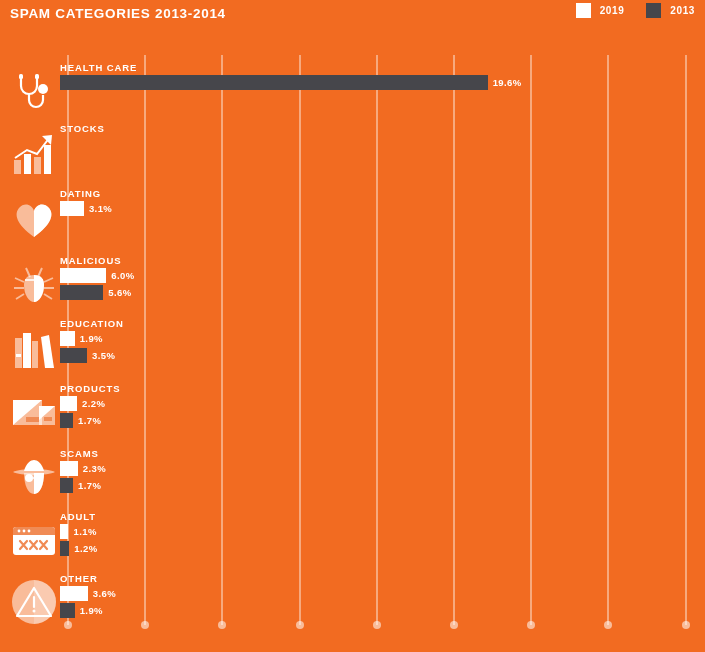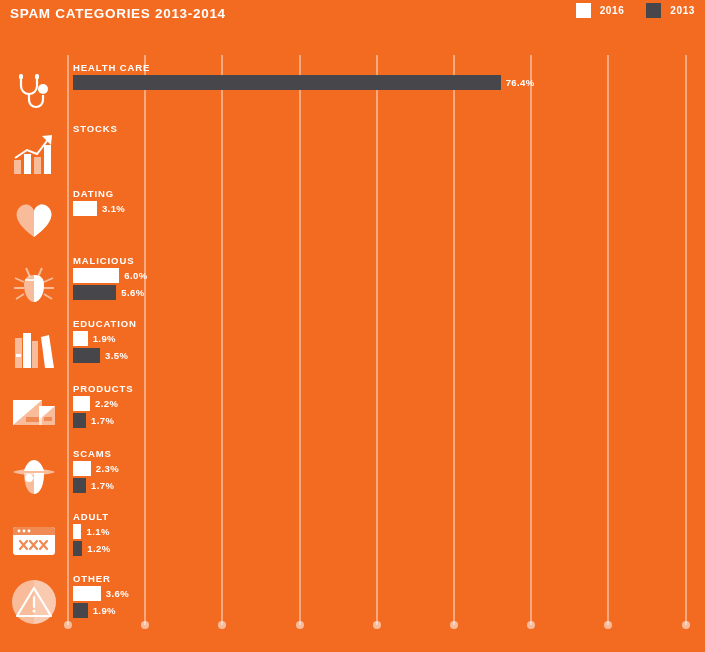--- a/index.html
+++ b/index.html
@@ -93,21 +93,21 @@
   }
   .row-icon {
     position: absolute;
     left: 8px;
     width: 52px;
     height: 52px;
   }
   .row-icon svg { display: block; }
   .row-body {
     position: absolute;
-    left: 73px;
+    left: 60px;
     top: 0;
   }
   .cat-label {
     font-size: 9.5px;
     font-weight: bold;
     letter-spacing: 0.9px;
     color: #FFFFFF;
     line-height: 11px;
     white-space: nowrap;
   }
@@ -133,21 +133,21 @@
   }
 </style>
 </head>
 <body>
 
 <div class="header">
   <div class="chart-title">SPAM CATEGORIES 2013-2014</div>
   <div class="legend">
     <div class="legend-item">
       <span class="legend-swatch sw-2014"></span>
-      <span class="legend-label">2016</span>
+      <span class="legend-label">2019</span>
     </div>
     <div class="legend-item">
       <span class="legend-swatch sw-2013"></span>
       <span class="legend-label">2013</span>
     </div>
   </div>
 </div>
 
 <div class="plot">
   <div class="gridlines" id="gridlines">
@@ -187,21 +187,21 @@
       <rect x="11" y="7" width="4" height="5" rx="1.6" fill="#FFFFFF"></rect>
       <rect x="27" y="7" width="4" height="5" rx="1.6" fill="#FFFFFF"></rect>
       <path d="M21 27v6a7 7 0 0 0 14 0v-5" fill="none" stroke="#FFFFFF" stroke-width="2.2"></path>
       <circle cx="35" cy="22" r="5" fill="#FFFFFF"></circle>
     </svg>
         </div>
         <div class="row-body">
           <div class="cat-label">HEALTH CARE</div>
           <div class="bar-line">
             <div class="bar y2013" style="width: 427.688px;"></div>
-            <span class="bar-value">76.4%</span>
+            <span class="bar-value">19.6%</span>
           </div>
         </div>
       </div>
       <div class="row" style="top: 68px;">
         <div class="row-icon" style="top: 4px;">
           <svg viewBox="0 0 52 52" width="52" height="52">
       <rect x="6" y="33" width="7" height="14" fill="rgba(255,255,255,0.55)"></rect>
       <rect x="16" y="27" width="7" height="20" fill="#FFFFFF"></rect>
       <rect x="26" y="30" width="7" height="17" fill="rgba(255,255,255,0.55)"></rect>
       <rect x="36" y="18" width="7" height="29" fill="#FFFFFF"></rect>

